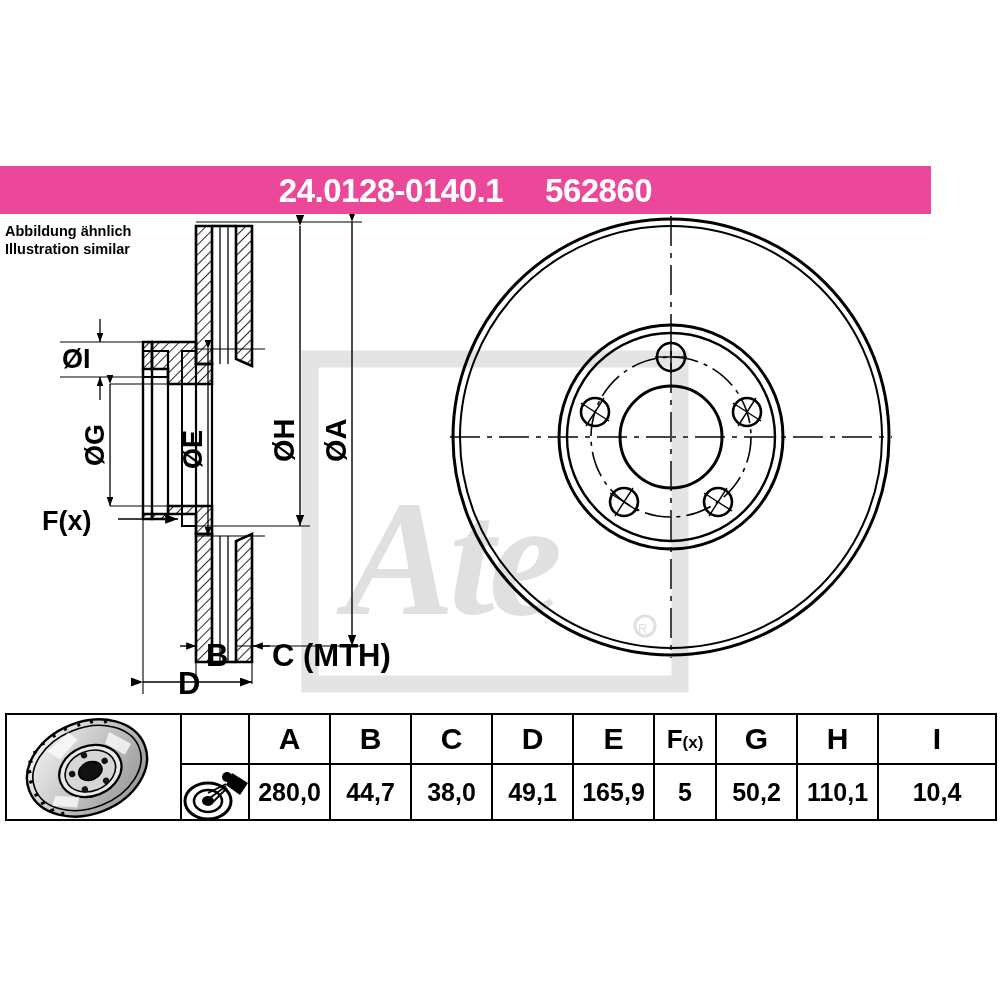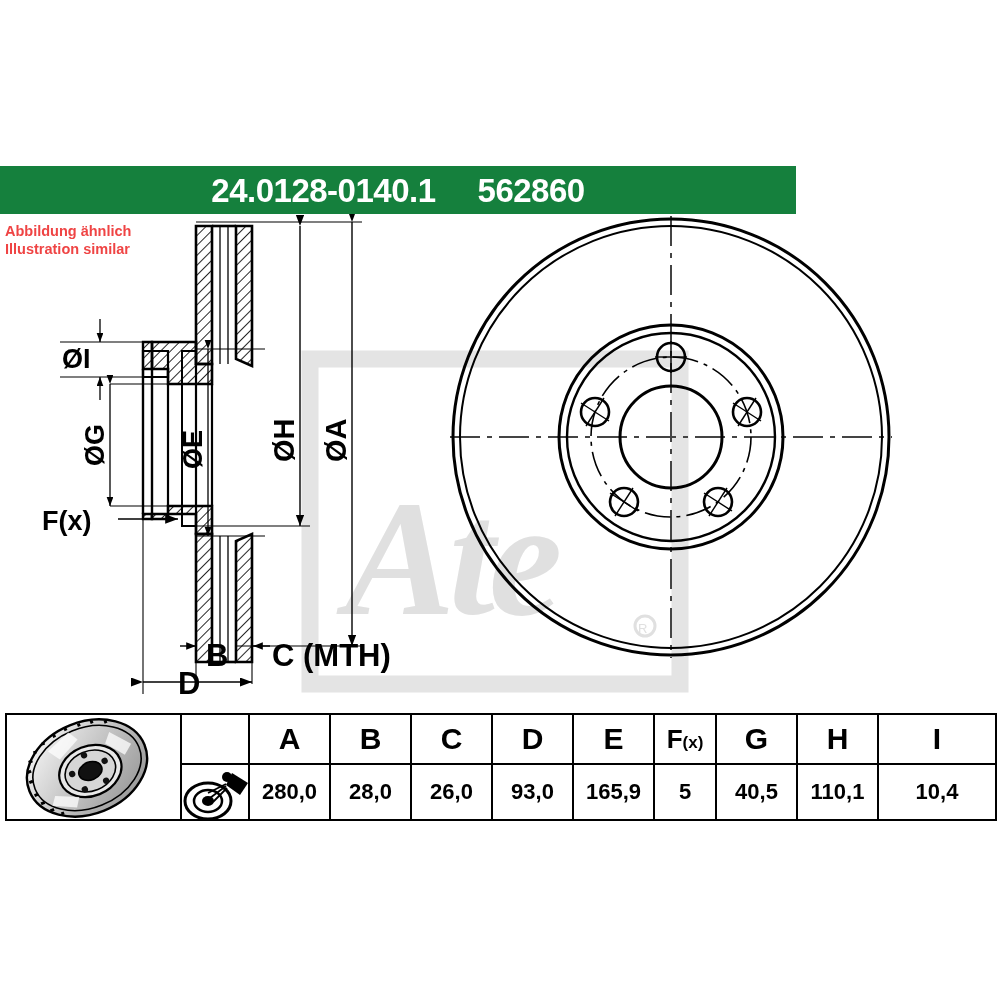--- a/index.html
+++ b/index.html
@@ -13,23 +13,23 @@
     position: relative;
     font-family: "Liberation Sans", sans-serif;
     overflow: hidden;
   }
 
   
   #header-bar {
     position: absolute;
     left: 0;
     top: 166px;
-    width: 796px;
+    width: 931px;
     height: 48px;
-    background: #15803d;
+    background: #ec4899;
     display: flex;
     align-items: center;
     justify-content: center;
     gap: 42px;
   }
   #header-bar .hdr-text {
     color: #ffffff;
     font-size: 33px;
     font-weight: bold;
     letter-spacing: -0.5px;
@@ -37,21 +37,21 @@
     font-family: "Liberation Sans", sans-serif;
   }
 
   
   #illus-note {
     position: absolute;
     left: 5px;
     top: 222px;
     font-size: 14.5px;
     font-weight: bold;
-    color: #ef4444;
+    color: #000000;
     line-height: 1.25;
     white-space: nowrap;
   }
 
   
   #drawing {
     position: absolute;
     left: 0;
     top: 214px;
     width: 1000px;
@@ -76,21 +76,21 @@
     color: #000000;
     padding: 0;
   }
   #spec-table tr.hdr-row td {
     height: 48px;
     font-size: 30px;
     font-weight: bold;
   }
   #spec-table tr.val-row td {
     height: 54px;
-    font-size: 22px;
+    font-size: 25px;
     font-weight: bold;
   }
   td.icon-cell {
     border-right: 2px solid #000 !important;
     position: relative;
     overflow: hidden;
   }
   td.fx-head { font-size: 26px !important; }
   td.fx-head .sub { font-size: 17px; }
   .disc3d, .spray-ico { display: block; }
@@ -359,23 +359,23 @@
 
         <g stroke="#000" stroke-width="1.8">
           <line x1="44" y1="19" x2="26" y2="28"></line>
           <line x1="44" y1="21" x2="28" y2="33"></line>
           <line x1="45" y1="23" x2="31" y2="37"></line>
         </g>
       </svg>
     </td>
 
     <td>280,0</td>
-    <td>28,0</td>
-    <td>26,0</td>
-    <td>93,0</td>
+    <td>44,7</td>
+    <td>38,0</td>
+    <td>49,1</td>
     <td>165,9</td>
     <td>5</td>
-    <td>40,5</td>
+    <td>50,2</td>
     <td>110,1</td>
     <td>10,4</td>
   </tr>
 </tbody>
   </table>
 
 </body></html>

